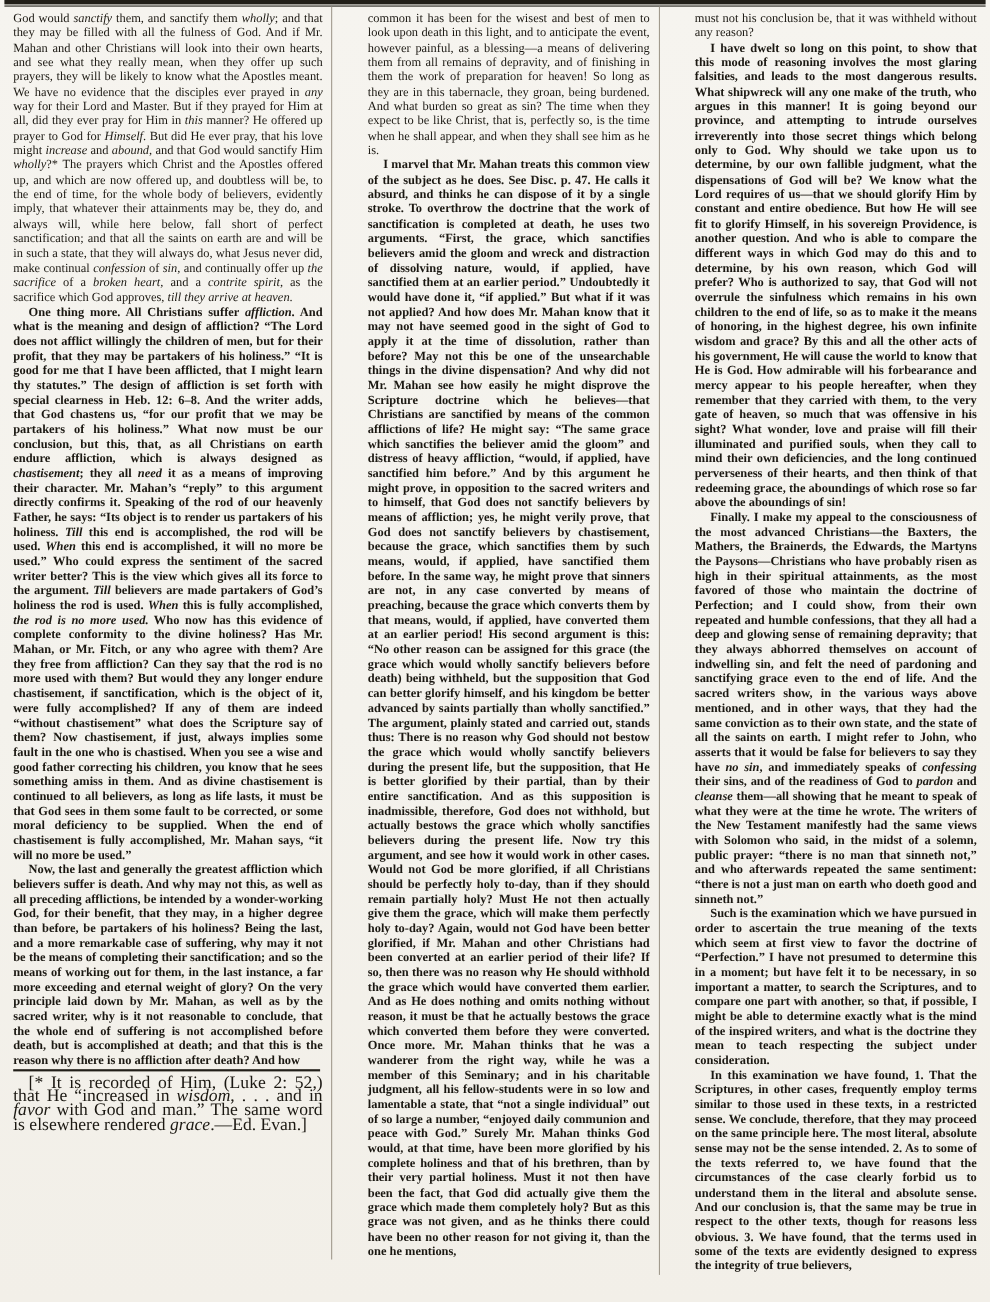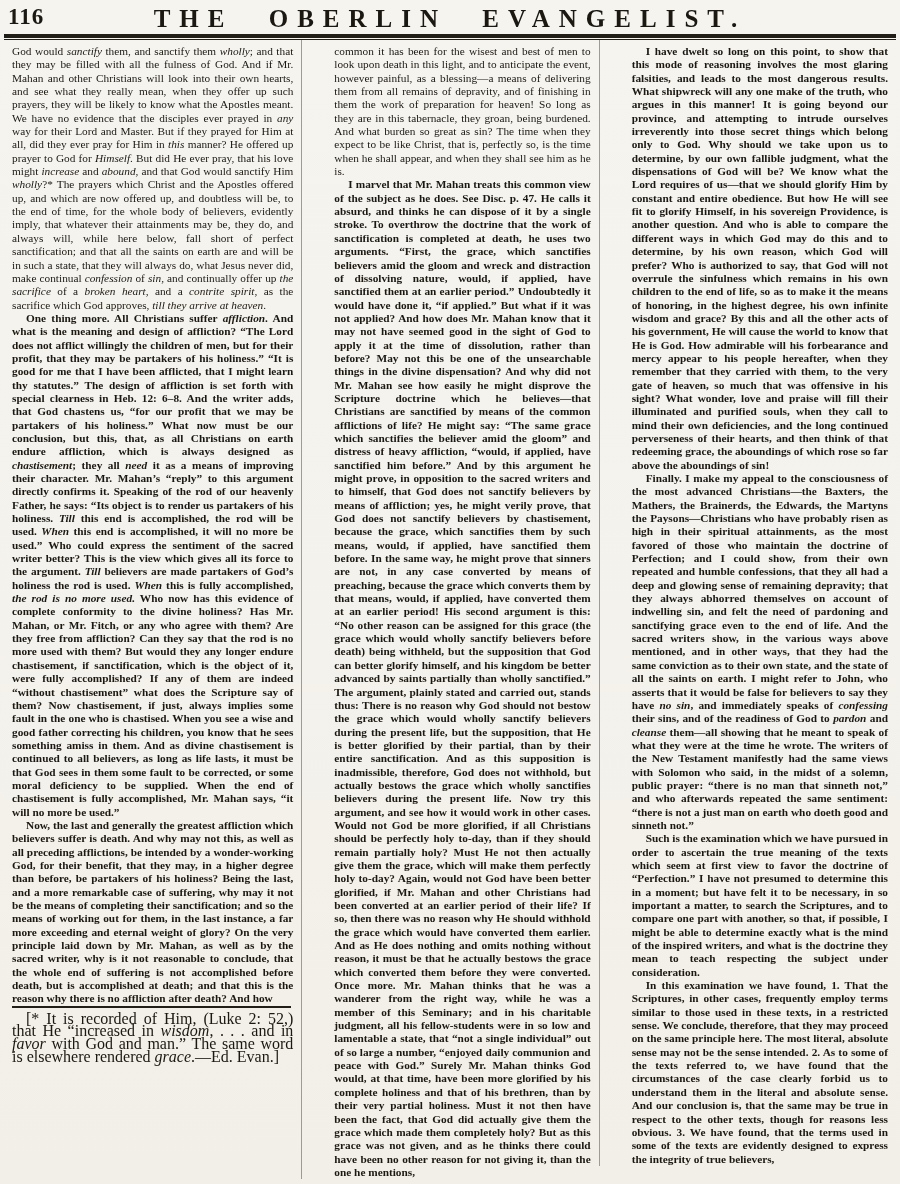--- a/index.html
+++ b/index.html
@@ -30,24 +30,20 @@
     margin-top:auto;margin-bottom:16px;
     font-size:16px;line-height:12.6px;
   }
   .footnote-rule{border-top:2px solid #211e18;width:99%;margin-bottom:5px;}
   .footnote p{text-indent:14px;}
 </style>
 </head>
 <body>
 
 <div class="page">
-  <div class="masthead-row">
-    <span class="page-number">116</span>
-    <div class="masthead">THE OBERLIN EVANGELIST.</div>
-  </div>
   <div class="rule-thick"></div>
   <div class="rule-thin"></div>
 
   <div class="columns">
     <div class="col">
       <div>
           <p>God would <i>sanctify</i> them, and sanctify them <i>wholly</i>; and that they may be filled with all the fulness of God.  And if Mr. Mahan and other Christians will look into their own hearts, and see what they really mean, when they offer up such prayers, they will be likely to know what the Apostles meant.  We have no evidence that the disciples ever prayed in <i>any</i> way for their Lord and Master.  But if they prayed for Him at all, did they ever pray for Him in <i>this</i> manner?  He offered up prayer to God for <i>Himself</i>.  But did He ever pray, that his love might <i>increase</i> and <i>abound</i>, and that God would sanctify Him <i>wholly</i>?*  The prayers which Christ and the Apostles offered up, and which are now offered up, and doubtless will be, to the end of time, for the whole body of believers, evidently imply, that whatever their attainments may be, they do, and always will, while here below, fall short of perfect sanctification; and that all the saints on earth are and will be in such a state, that they will always do, what Jesus never did, make continual <i>confession</i> of <i>sin</i>, and continually offer up <i>the sacrifice</i> of a <i>broken heart</i>, and a <i>contrite spirit</i>, as the sacrifice which God approves, <i>till they arrive at heaven</i>.</p>
           <p class="indent">One thing more.  All Christians suffer <i>affliction</i>. And what is the meaning and design of affliction? “The Lord does not afflict willingly the children of men, but for their profit, that they may be partakers of his holiness.”  “It is good for me that I have been afflicted, that I might learn thy statutes.” The design of affliction is set forth with special clearness in Heb. 12: 6–8.  And the writer adds, that God chastens us, “for our profit that we may be partakers of his holiness.”  What now must be our conclusion, but this, that, as all Christians on earth endure affliction, which is always designed as <i>chastisement</i>; they all <i>need</i> it as a means of improving their character.  Mr. Mahan’s “reply” to this argument directly confirms it.  Speaking of the rod of our heavenly Father, he says:  “Its object is to render us partakers of his holiness.  <i>Till</i> this end is accomplished, the rod will be used. <i>When</i> this end is accomplished, it will no more be used.”  Who could express the sentiment of the sacred writer better?  This is the view which gives all its force to the argument.  <i>Till</i> believers are made partakers of God’s holiness the rod is used. <i>When</i> this is fully accomplished, <i>the rod is no more used.</i>  Who now has this evidence of complete conformity to the divine holiness?  Has Mr. Mahan, or Mr. Fitch, or any who agree with them? Are they free from affliction?  Can they say that the rod is no more used with them?  But would they any longer endure chastisement, if sanctification, which is the object of it, were fully accomplished?  If any of them are indeed “without chastisement” what does the Scripture say of them? Now chastisement, if just, always implies some fault in the one who is chastised.  When you see a wise and good father correcting his children, you know that he sees something amiss in them.  And as divine chastisement is continued to all believers, as long as life lasts, it must be that God sees in them some fault to be corrected, or some moral deficiency to be supplied.  When the end of chastisement is fully accomplished, Mr. Mahan says, “it will no more be used.”</p>
           <p class="indent">Now, the last and generally the greatest affliction which believers suffer is death.  And why may not this, as well as all preceding afflictions, be intended by a wonder-working God, for their benefit, that they may, in a higher degree than before, be partakers of his holiness?  Being the last, and a more remarkable case of suffering, why may it not be the means of completing their sanctification; and so the means of working out for them, in the last instance, a far more exceeding and eternal weight of glory?  On the very principle laid down by Mr. Mahan, as well as by the sacred writer, why is it not reasonable to conclude, that the whole end of suffering is not accomplished before death, but is accomplished at death; and that this is the reason why there is no affliction after death?  And how</p>
         </div>
@@ -57,20 +53,21 @@
       </div>
     </div>
     <div class="col">
       <div>
           <p>common it has been for the wisest and best of men to look upon death in this light, and to anticipate the event, however painful, as a blessing—a means of delivering them from all remains of depravity, and of finishing in them the work of preparation for heaven!  So long as they are in this tabernacle, they groan, being burdened.  And what burden so great as sin?  The time when they expect to be like Christ, that is, perfectly so, is the time when he shall appear, and when they shall see him as he is.</p>
           <p class="indent">I marvel that Mr. Mahan treats this common view of the subject as he does.  See Disc. p. 47.  He calls it absurd, and thinks he can dispose of it by a single stroke.  To overthrow the doctrine that the work of sanctification is completed at death, he uses two arguments.  “First, the grace, which sanctifies believers amid the gloom and wreck and distraction of dissolving nature, would, if applied, have sanctified them at an earlier period.”  Undoubtedly it would have done it, “if applied.” But what if it was not applied?  And how does Mr. Mahan know that it may not have seemed good in the sight of God to apply it at the time of dissolution, rather than before?  May not this be one of the unsearchable things in the divine dispensation? And why did not Mr. Mahan see how easily he might disprove the Scripture doctrine which he believes—that Christians are sanctified by means of the common afflictions of life?  He might say: “The same grace which sanctifies the believer amid the gloom” and distress of heavy affliction, “would, if applied, have sanctified him before.”  And by this argument he might prove, in opposition to the sacred writers and to himself, that God does not sanctify believers by means of affliction; yes, he might verily prove, that God does not sanctify believers by chastisement, because the grace, which sanctifies them by such means, would, if applied, have sanctified them before.  In the same way, he might prove that sinners are not, in any case converted by means of preaching, because the grace which converts them by that means, would, if applied, have converted them at an earlier period!  His second argument is this:  “No other reason can be assigned for this grace (the grace which would wholly sanctify believers before death) being withheld, but the supposition that God can better glorify himself, and his kingdom be better advanced by saints partially than wholly sanctified.”  The argument, plainly stated and carried out, stands thus: There is no reason why God should not bestow the grace which would wholly sanctify believers during the present life, but the supposition, that He is better glorified by their partial, than by their entire sanctification.  And as this supposition is inadmissible, therefore, God does not withhold, but actually bestows the grace which wholly sanctifies believers during the present life.  Now try this argument, and see how it would work in other cases. Would not God be more glorified, if all Christians should be perfectly holy to-day, than if they should remain partially holy?  Must He not then actually give them the grace, which will make them perfectly holy to-day?  Again, would not God have been better glorified, if Mr. Mahan and other Christians had been converted at an earlier period of their life? If so, then there was no reason why He should withhold the grace which would have converted them earlier.  And as He does nothing and omits nothing without reason, it must be that he actually bestows the grace which converted them before they were converted.  Once more.  Mr. Mahan thinks that he was a wanderer from the right way, while he was a member of this Seminary; and in his charitable judgment, all his fellow-students were in so low and lamentable a state, that “not a single individual” out of so large a number, “enjoyed daily communion and peace with God.”  Surely Mr. Mahan thinks God would, at that time, have been more glorified by his complete holiness and that of his brethren, than by their very partial holiness.  Must it not then have been the fact, that God did actually give them the grace which made them completely holy?  But as this grace was not given, and as he thinks there could have been no other reason for not giving it, than the one he mentions,</p>
         </div>
     </div>
     <div class="col">
       <div>
+          <p>must not his conclusion be, that it was withheld without any reason?</p>
           <p class="indent">I have dwelt so long on this point, to show that this mode of reasoning involves the most glaring falsities, and leads to the most dangerous results. What shipwreck will any one make of the truth, who argues in this manner!  It is going beyond our province, and attempting to intrude ourselves irreverently into those secret things which belong only to God.  Why should we take upon us to determine, by our own fallible judgment, what the dispensations of God will be?  We know what the Lord requires of us—that we should glorify Him by constant and entire obedience.  But how He will see fit to glorify Himself, in his sovereign Providence, is another question.  And who is able to compare the different ways in which God may do this and to determine, by his own reason, which God will prefer?  Who is authorized to say, that God will not overrule the sinfulness which remains in his own children to the end of life, so as to make it the means of honoring, in the highest degree, his own infinite wisdom and grace?  By this and all the other acts of his government, He will cause the world to know that He is God.  How admirable will his forbearance and mercy appear to his people hereafter, when they remember that they carried with them, to the very gate of heaven, so much that was offensive in his sight?  What wonder, love and praise will fill their illuminated and purified souls, when they call to mind their own deficiencies, and the long continued perverseness of their hearts, and then think of that redeeming grace, the aboundings of which rose so far above the aboundings of sin!</p>
           <p class="indent">Finally.  I make my appeal to the consciousness of the most advanced Christians—the Baxters, the Mathers, the Brainerds, the Edwards, the Martyns the Paysons—Christians who have probably risen as high in their spiritual attainments, as the most favored of those who maintain the doctrine of Perfection; and I could show, from their own repeated and humble confessions, that they all had a deep and glowing sense of remaining depravity; that they always abhorred themselves on account of indwelling sin, and felt the need of pardoning and sanctifying grace even to the end of life.  And the sacred writers show, in the various ways above mentioned, and in other ways, that they had the same conviction as to their own state, and the state of all the saints on earth.  I might refer to John, who asserts that it would be false for believers to say they have <i>no sin</i>, and immediately speaks of <i>confessing</i> their sins, and of the readiness of God to <i>pardon</i> and <i>cleanse</i> them—all showing that he meant to speak of what they were at the time he wrote.  The writers of the New Testament manifestly had the same views with Solomon who said, in the midst of a solemn, public prayer: “there is no man that sinneth not,” and who afterwards repeated the same sentiment: “there is not a just man on earth who doeth good and sinneth not.”</p>
           <p class="indent">Such is the examination which we have pursued in order to ascertain the true meaning of the texts which seem at first view to favor the doctrine of “Perfection.”  I have not presumed to determine this in a moment; but have felt it to be necessary, in so important a matter, to search the Scriptures, and to compare one part with another, so that, if possible, I might be able to determine exactly what is the mind of the inspired writers, and what is the doctrine they mean to teach respecting the subject under consideration.</p>
           <p class="indent">In this examination we have found, 1.  That the Scriptures, in other cases, frequently employ terms similar to those used in these texts, in a restricted sense.  We conclude, therefore, that they may proceed on the same principle here.  The most literal, absolute sense may not be the sense intended. 2. As to some of the texts referred to, we have found that the circumstances of the case clearly forbid us to understand them in the literal and absolute sense.  And our conclusion is, that the same may be true in respect to the other texts, though for reasons less obvious.  3. We have found, that the terms used in some of the texts are evidently designed to express the integrity of true believers,</p>
         </div>
     </div>
   </div>
 </div>
 
 </body></html>

